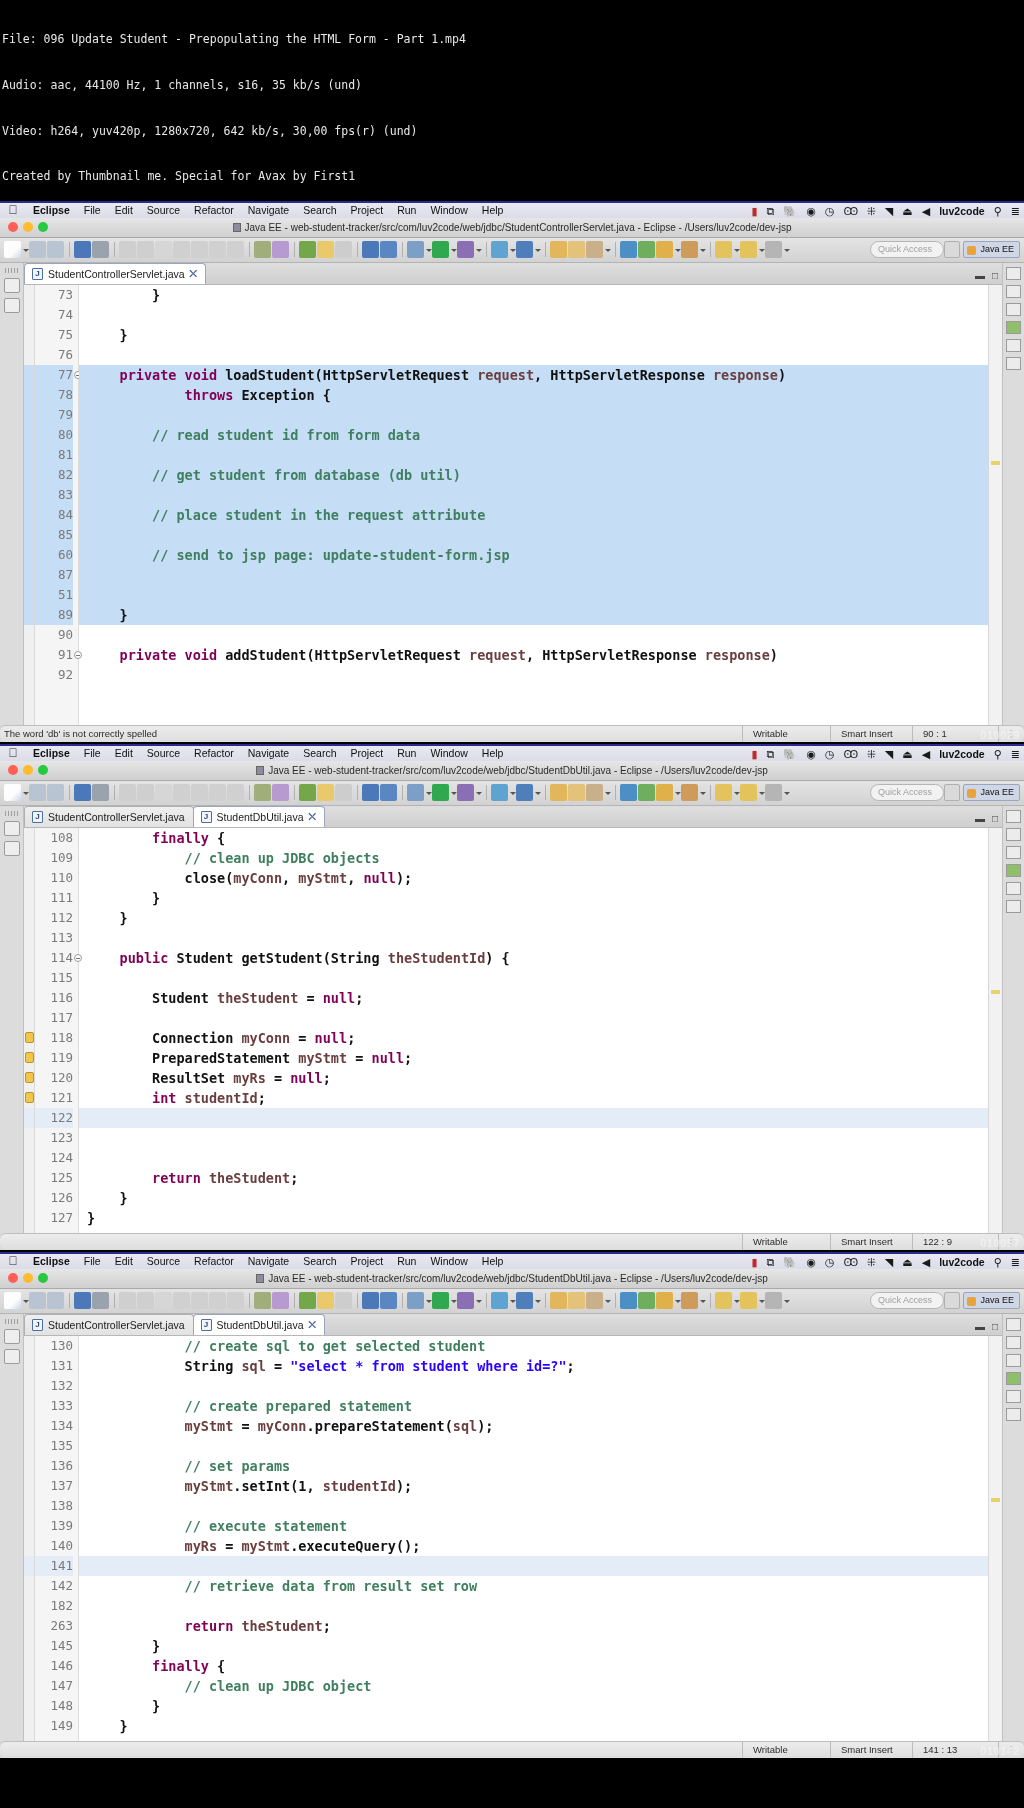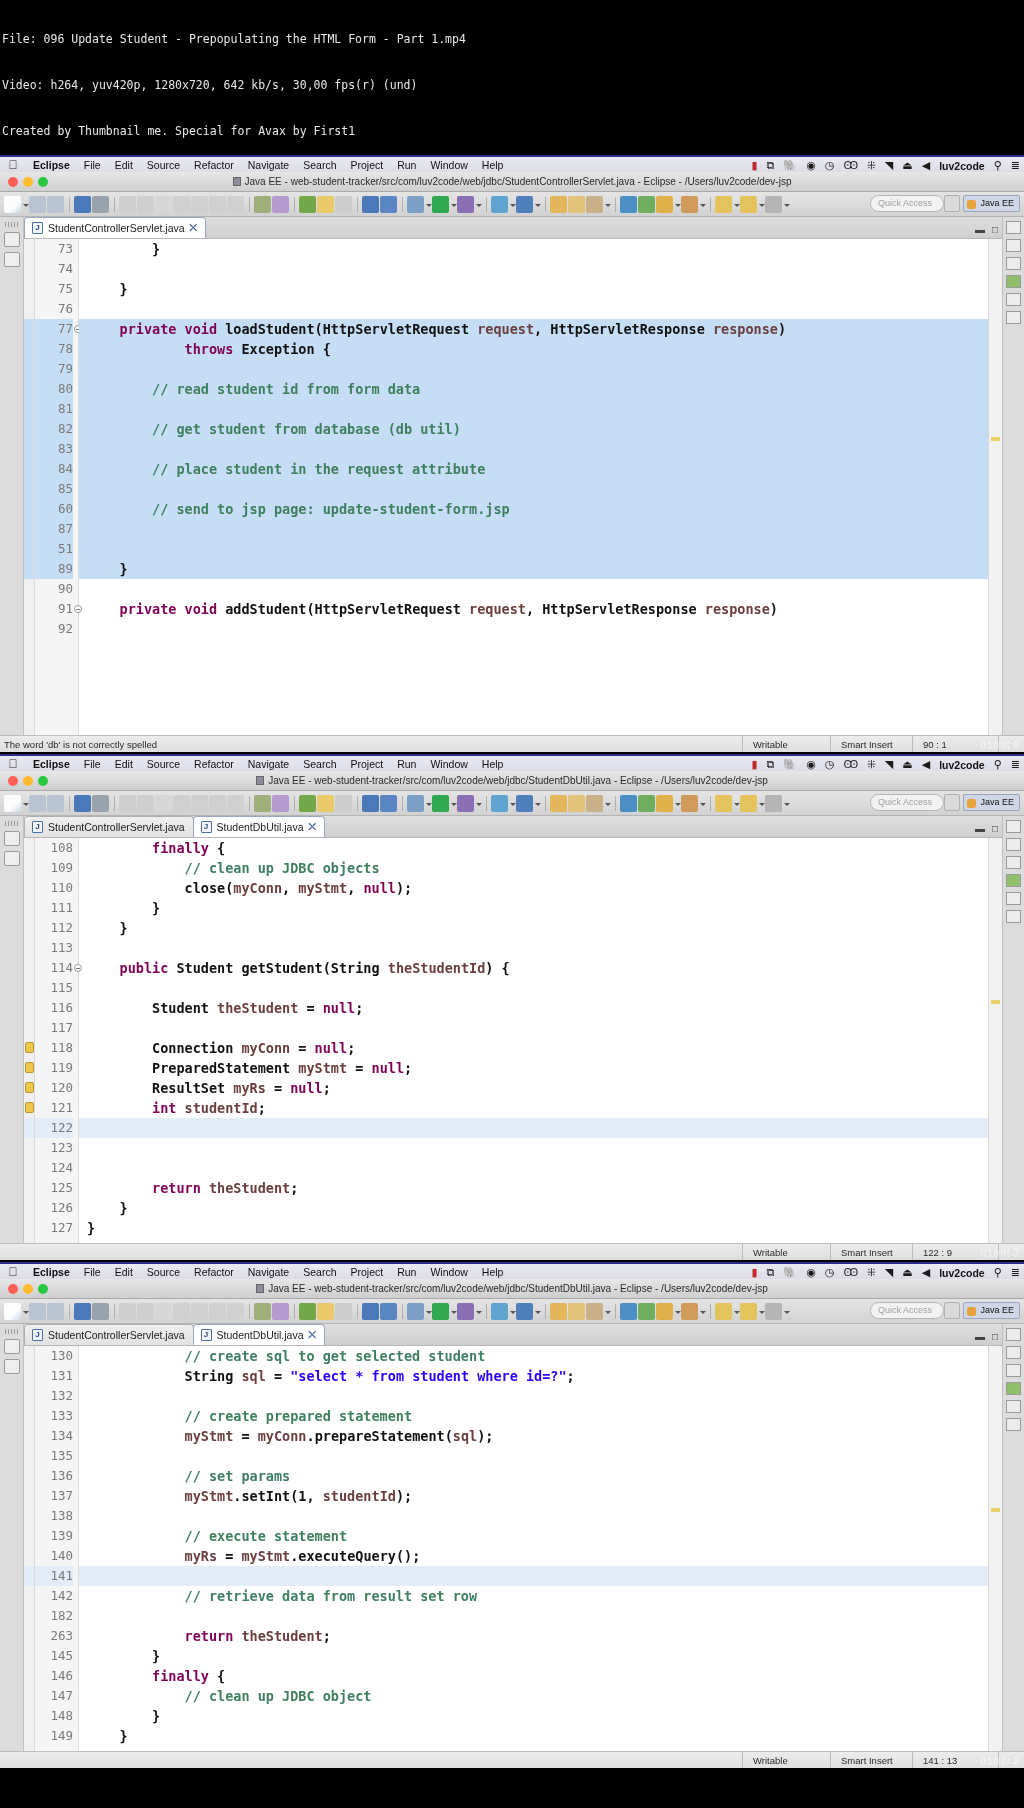--- a/index.html
+++ b/index.html
@@ -183,21 +183,21 @@
     width: 22px; background: #dcdcdc; border-left: 1px solid #c0c0c0;
     display:flex; flex-direction: column; align-items:center; gap:5px; padding-top:4px; flex:0 0 auto;
   }
   .right-rail .rail-icon2 { width:15px; height:13px; border:1px solid #9b9b9b; background:#ececec;}
   .right-rail .rail-icon2.g { background:#8fbf6b; }
 
   
   .status-bar {
     height: 17px; background: linear-gradient(to bottom,#ececec,#dedede);
     border-top: 1px solid #bdbdbd; display: flex; align-items: center;
-    font-size: 9.5px; color: #2a2a2a;
+    font-size: 9.5px; color: #2a2a2a; border-radius: 6px;
   }
   .status-bar .msg { flex: 1 1 auto; padding-left: 4px; white-space: nowrap; overflow: hidden; }
   .status-bar .seg {
     border-left: 1px solid #bcbcbc; padding: 4px 10px; height: 100%;
     display: flex; align-items: center; white-space: nowrap;
   }
   .status-bar .seg.w { width: 88px; }
   .status-bar .seg.i { width: 82px; }
   .status-bar .seg.p { width: 86px; }
   .status-bar .seg.dots {
@@ -219,20 +219,21 @@
   .str  { color: #2a00ff; }
   .fld  { color: #6a3e3e; }
   .loc  { color: #6a3e3e; }
   .pln  { color: #111; }
 </style>
 </head>
 <body>
 
 <div class="vid-info">
   <div>File: 096 Update Student - Prepopulating the HTML Form - Part 1.mp4</div>
+  <div>Audio: aac, 44100 Hz, 1 channels, s16, 35 kb/s (und)</div>
   <div>Video: h264, yuv420p, 1280x720, 642 kb/s, 30,00 fps(r) (und)</div>
   <div>Created by Thumbnail me. Special for Avax by First1</div>
 </div>
 
 <div id="panels-root">
     <div class="eclipse-win" style="position:relative">
     <div class="mac-menubar">
     <span class="apple"></span>
     <span class="mi bold">Eclipse</span>
         <span class="mi">File</span>
@@ -343,21 +344,21 @@
             <span class="tab active">
        <span class="jicon">J</span>
        <span>StudentControllerServlet.java</span>
        <span class="xmark">⛌</span>
      </span>
     <span class="tab-right-min">
       <span>▬</span>
       <span>□</span>
     </span>
   </div>
-        <div class="code-wrap" style="height:496px">
+        <div class="code-wrap" style="height:440px">
     <div class="marker-col">
               <div class="ln" style="position:relative"></div>
               <div class="ln" style="position:relative"></div>
               <div class="ln" style="position:relative"></div>
               <div class="ln" style="position:relative"></div>
               <div class="ln hl-block" style="position:relative"></div>
               <div class="ln hl-block" style="position:relative"></div>
               <div class="ln hl-block" style="position:relative"></div>
               <div class="ln hl-block" style="position:relative"></div>
               <div class="ln hl-block" style="position:relative"></div>

